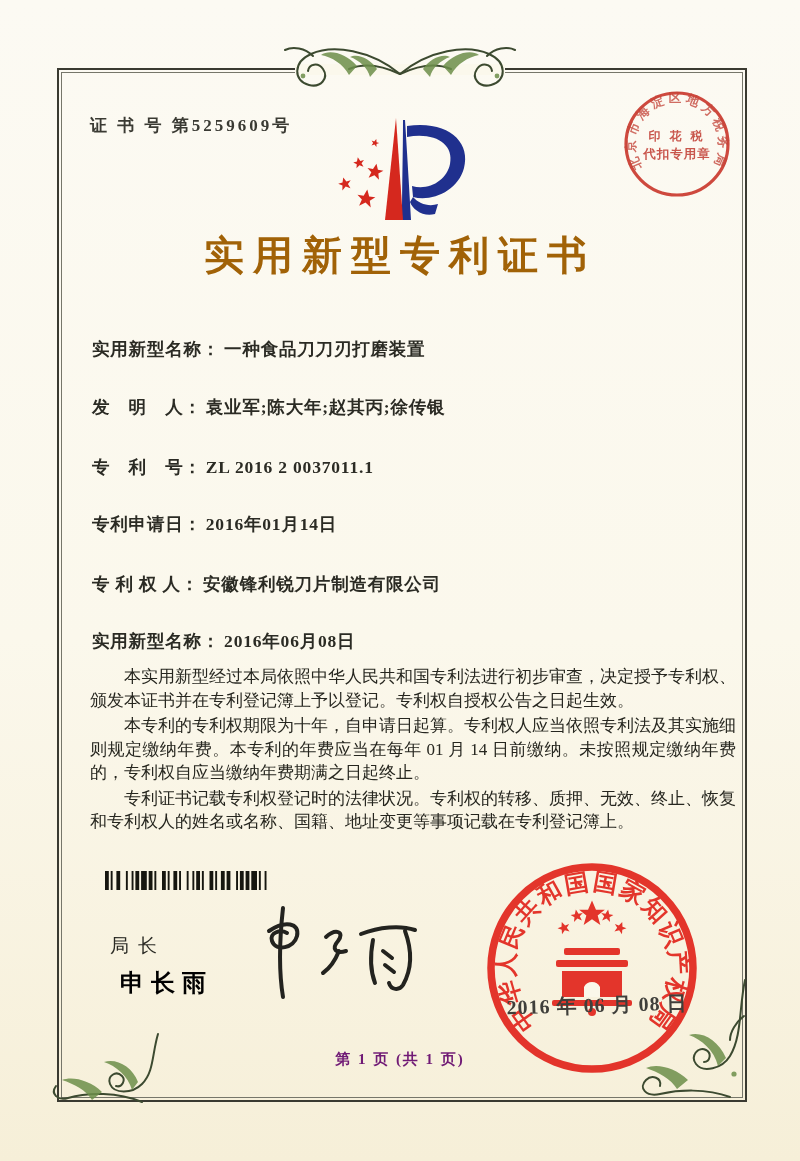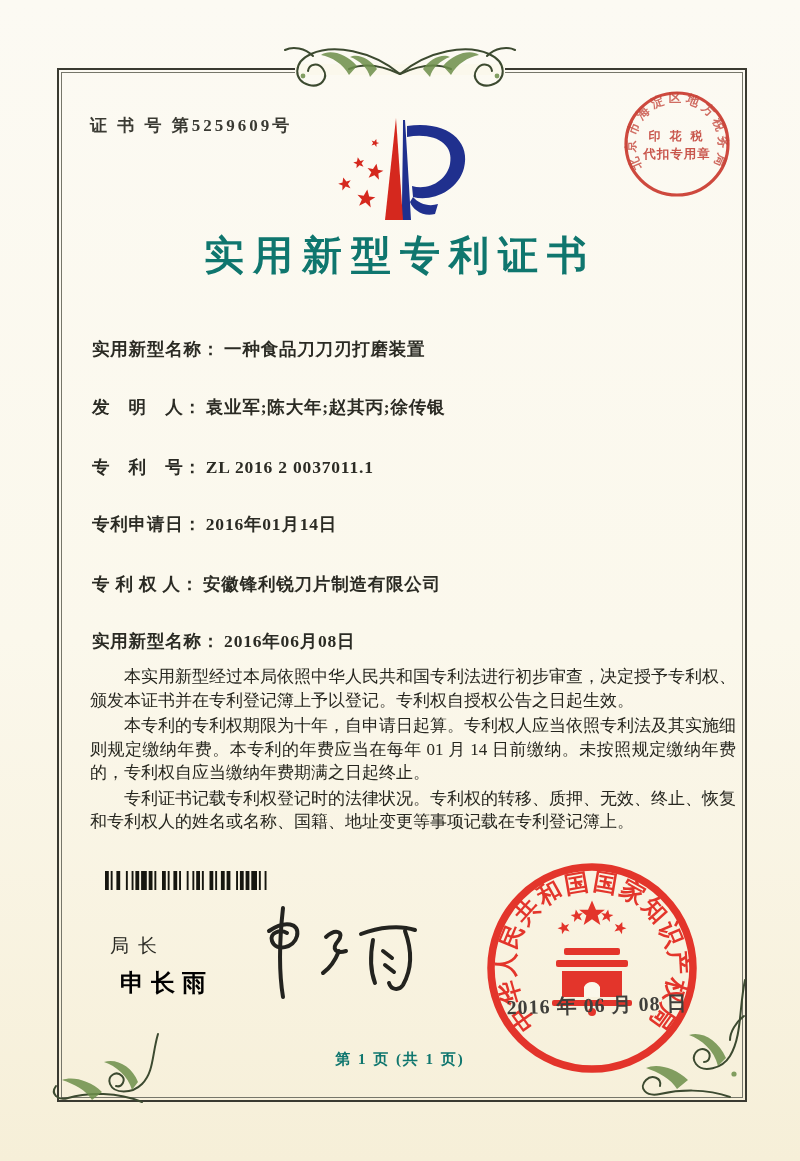--- a/index.html
+++ b/index.html
@@ -6,21 +6,21 @@
   body{width:800px;height:1161px;position:relative;overflow:hidden;
        font-family:"Liberation Serif","DejaVu Serif",serif;
        background:linear-gradient(180deg,#fcfaf3 0%,#fbf8ec 55%,#f6efd8 100%);}
   .abs{position:absolute;}
   
   .frame{left:57px;top:68px;width:686px;height:1030px;border:2.5px solid #3a3a31;z-index:1;}
   .frame-inner{position:absolute;left:2px;top:2px;right:2px;bottom:2px;border:1px solid #76766a;}
   
   .cert-no{left:90px;top:114px;font-size:17px;font-weight:600;letter-spacing:3px;color:#3a3a33;z-index:3;}
   .title{left:0;top:228px;width:100%;text-align:center;font-size:40px;font-weight:700;
-         letter-spacing:9px;color:#0f766e;z-index:3;}
+         letter-spacing:9px;color:#a16207;z-index:3;}
   
   .row{position:absolute;left:92px;font-size:17.5px;font-weight:600;letter-spacing:.8px;
        color:#2b2b24;white-space:nowrap;z-index:3;}
   .r0{top:337px}.r1{top:395px}.r2{top:455px}.r3{top:512px}.r4{top:572px}.r5{top:629px}
   .row .val{margin-left:4px;}
   
   .body-text{left:78px;top:665px;width:658px;font-size:17px;line-height:23.5px;
              text-align:justify;color:#26261f;font-weight:500;z-index:3;}
   .body-text p{margin:0 0 2px 12px;text-indent:2em;}
   
@@ -35,21 +35,21 @@
              color:#3f3f3b;letter-spacing:1px;transform:rotate(-1.5deg);z-index:5;white-space:nowrap;}
   .tax-stamp{left:621px;top:88px;z-index:4;}
   
   .logo{left:308px;top:106px;z-index:3;}
   
   .orn-top{left:213px;top:36px;z-index:2;}
   .orn-bl{left:46px;top:1030px;z-index:2;}
   .orn-br{left:626px;top:976px;z-index:2;}
   
   .footer{left:0;top:1050px;width:100%;text-align:center;font-size:15px;letter-spacing:2px;
-          color:#0f766e;font-weight:600;z-index:3;}
+          color:#701a75;font-weight:600;z-index:3;}
 </style>
 </head>
 <body>
 
 <div class="abs frame">
   <div class="frame-inner"></div>
 </div>
 
 <svg class="abs orn-top" width="374" height="64" viewBox="0 0 374 64">
   <rect x="82" y="28" width="210" height="11" fill="#fbf8ec"></rect>

